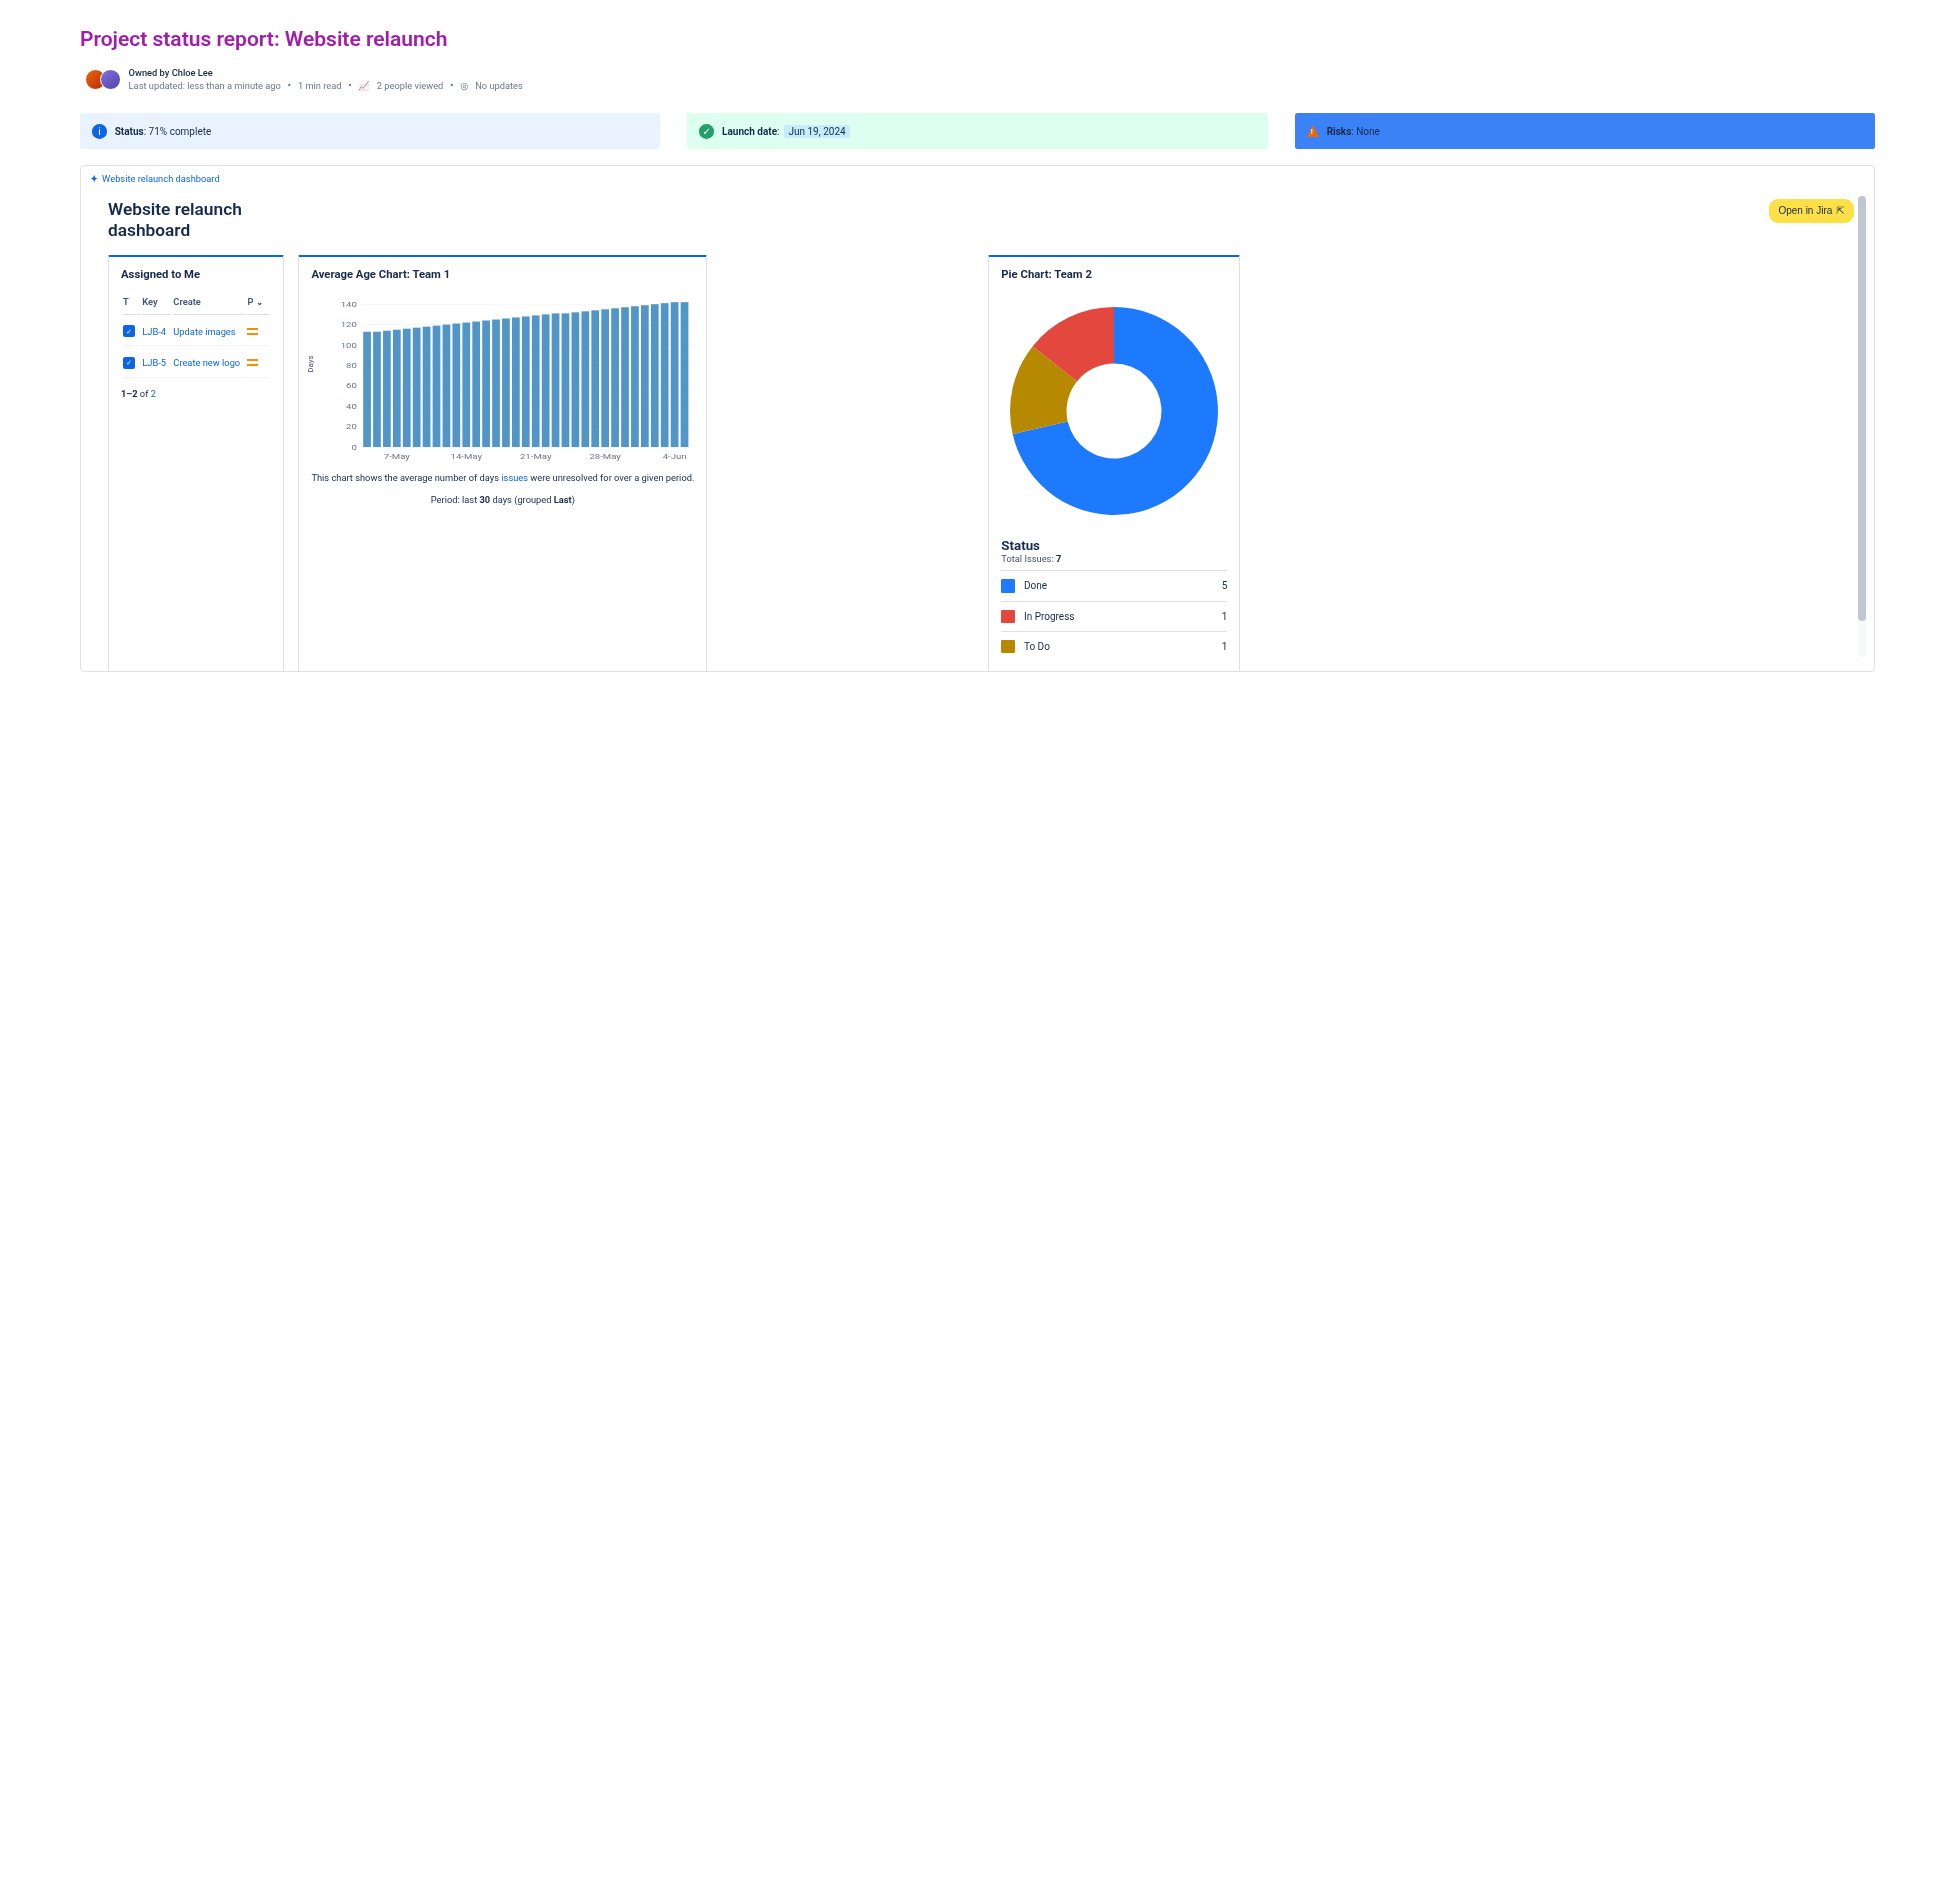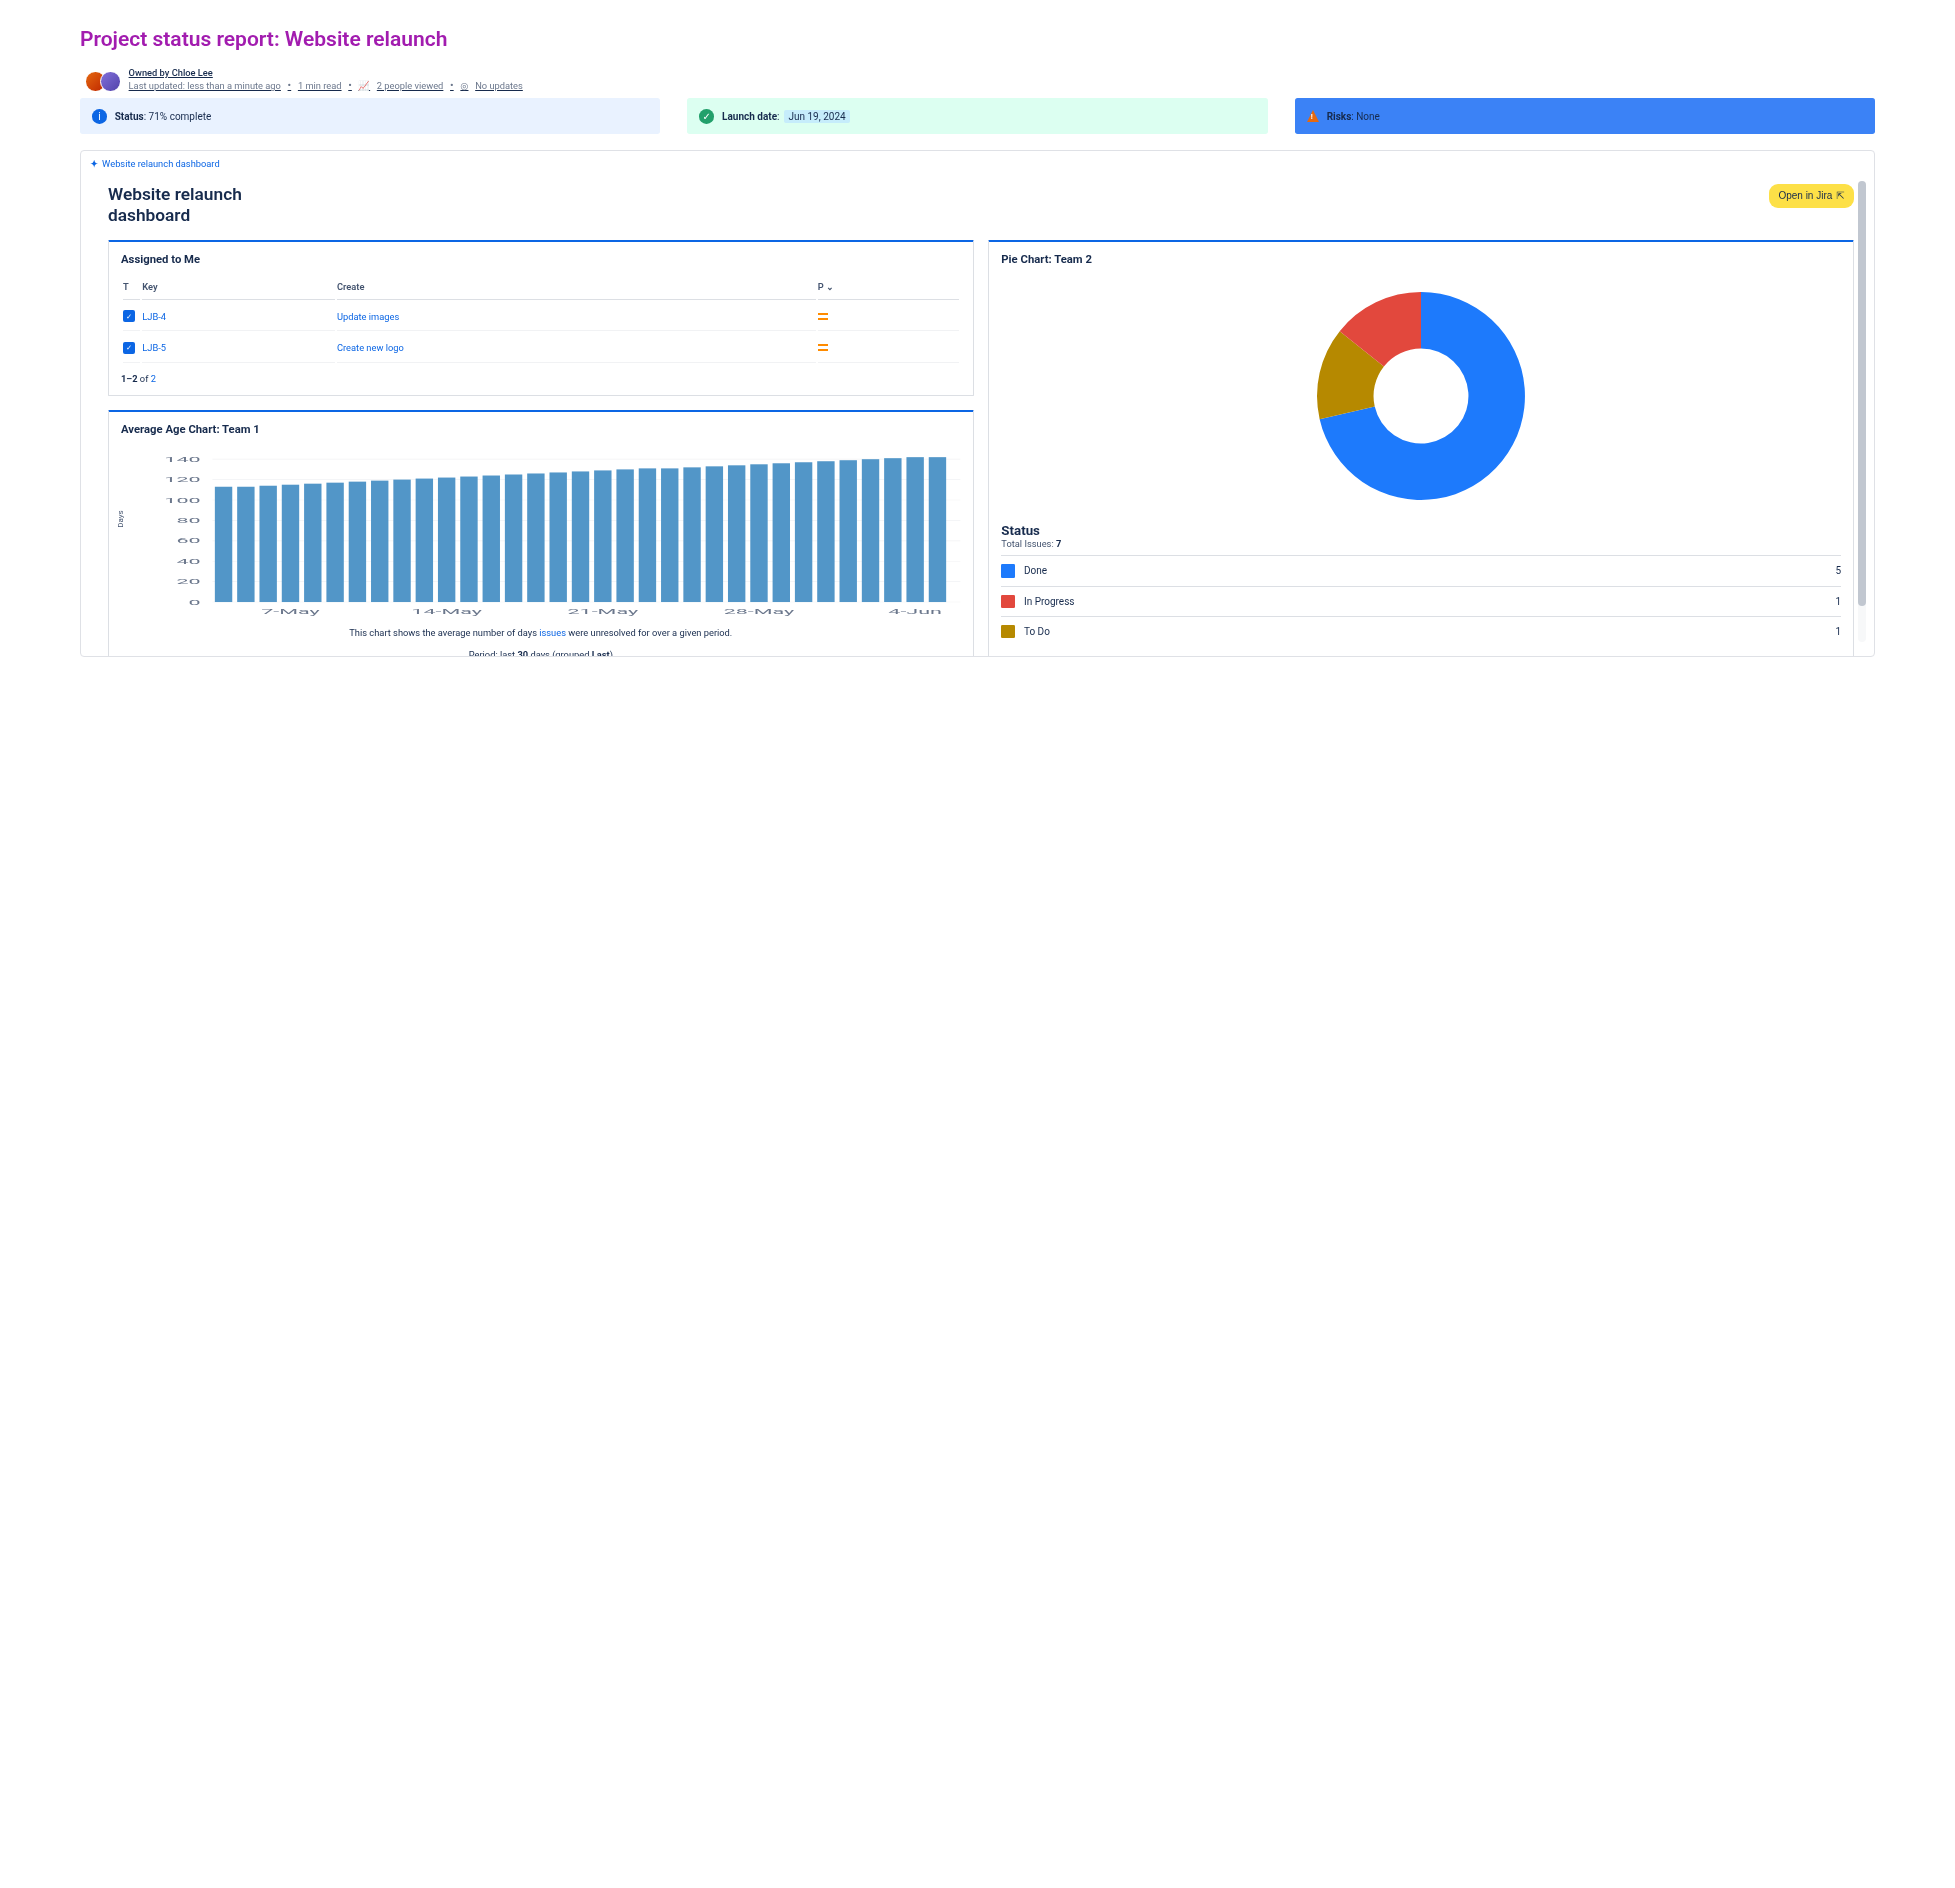--- a/index.html
+++ b/index.html
@@ -10,25 +10,24 @@
     padding: 27px 80px;
   }
   .page-title {
     font-size: 21px;
     font-weight: 600;
     color: #a21caf;
     margin-bottom: 16px;
   }
   .meta-row {
     display: flex;
-    align-items: flex-end;
+    align-items: center;
     gap: 8px;
     margin-left: 5.3px;
-    margin-bottom: 6px;
-    text-decoration: underline;
+    margin-bottom: 21px;
   }
   .avatar-stack {
     display: flex;
     align-items: center;
   }
   .avatar {
     width: 21px;
     height: 21px;
     border-radius: 50%;
     border: 1.3px solid #fff;
@@ -115,21 +114,21 @@
     display: flex;
     align-items: center;
     gap: 4px;
   }
   .panels {
     display: grid;
     grid-template-columns: 1fr 1fr;
     gap: 14.7px;
     flex: 1;
   }
-  .left-col, .right-col { display: flex; flex-direction: column; gap: 14.7px; }
+  .left-col, .right-col { display: flex; flex-direction: row; gap: 14.7px; }
   .panel {
     border: 0.7px solid #DCDFE4;
     border-top: 2.7px solid #0C66E4;
     border-radius: 1.3px;
     padding: 10.7px 12px;
   }
   .panel-title { font-size: 11.3px; font-weight: 700; margin-bottom: 9.3px; }
   .issue-table { width: 100%; font-size: 9.3px; }
   .issue-table th {
     text-align: left;

